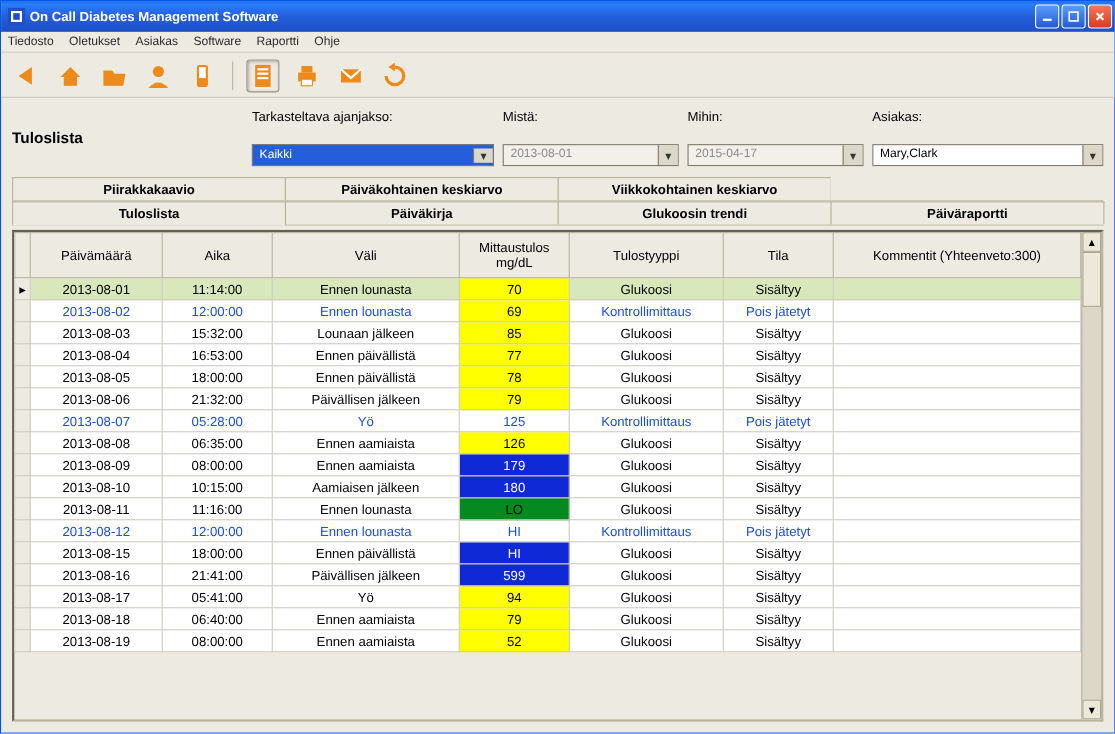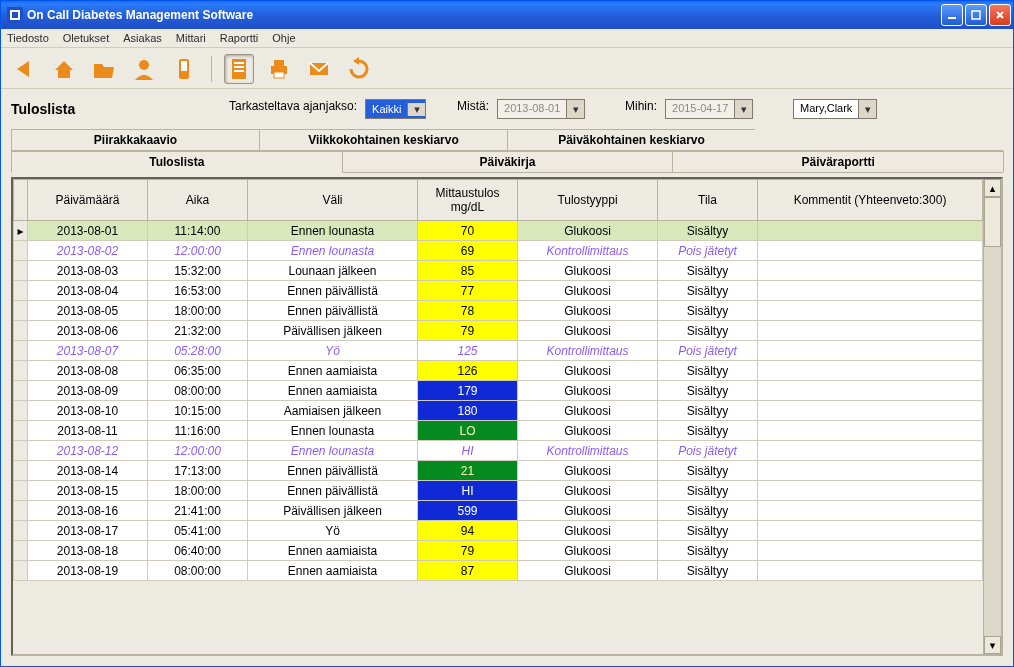--- a/index.html
+++ b/index.html
@@ -12,42 +12,42 @@
   .wctrl { width:22px; height:22px; border:1px solid white; border-radius:3px; background:linear-gradient(to bottom,#5b9cff,#215bd2); display:flex; align-items:center; justify-content:center; color:white; font-weight:bold; }
   .wctrl.close { background:linear-gradient(to bottom,#f5765e,#d63d1e); }
   .menubar { background:#eceae1; padding:3px 6px; display:flex; gap:14px; color:#2b2b2b; border-bottom:1px solid #cfcbbd; }
   .menubar span { cursor:default; }
   .toolbar { background:#eceae1; padding:6px 8px 4px 8px; display:flex; gap:10px; border-bottom:1px solid #cfcbbd; }
   .tbtn { width:30px; height:30px; display:flex; align-items:center; justify-content:center; border-radius:3px; }
   .tbtn.pressed { border:1px solid #9a9582; background:#e0dcc7 inset; box-shadow: inset 1px 1px 3px rgba(0,0,0,.3); }
   .content { flex:1; padding:4px 10px 10px 10px; display:flex; flex-direction:column; overflow:hidden; }
   .header-row { display:flex; align-items:center; gap:8px; padding:6px 0 10px 0; }
   .page-title { font-weight:bold; font-size:14px; width:210px; }
-  .filter-block { display:flex; flex-direction:row; gap:8px; }
+  .filter-block { display:flex; flex-direction:column; gap:18px; }
   .filter-block label { font-size:12px; }
   .combo { display:flex; border:1px solid #7e7a6c; background:white; height:20px; }
   .combo.sel { background:#245edb; color:white;align-items:center; }
   .combo.disabled { background:#f2f0e9; color:#8a8a8a; }
   .combo .txt { flex:1; padding:2px 6px; overflow:hidden; white-space:nowrap; }
   .combo .dd { width:18px; background:#dcd8c9; border-left:1px solid #7e7a6c; display:flex; align-items:center; justify-content:center; color:#333; }
   .tabs-row { display:flex; border-bottom:1px solid #b7b39e; }
   .tab { flex:1; text-align:center; padding:3px 0; background:#eceae1; border:1px solid #b7b39e; border-bottom:none; margin-right:-1px; font-size:12px; cursor:default;font-weight:bold; }
   .tab.selected { position:relative; z-index:1; }
   .tabs-row2 .tab.selected { background:#eceae1; border-bottom:1px solid #eceae1; margin-bottom:-1px; }
   .grid-container { flex:1; display:flex; border:2px inset #b7b39e; margin-top:4px; overflow:hidden; }
   .grid-scroll { flex:1; overflow:hidden; }
   table.grid { border-collapse:collapse; width:100%; table-layout:fixed; background:white; }
   table.grid th { background:#eceae1; border:1px solid #b7b39e; padding:6px 2px; font-weight:normal; font-size:12px; }
   table.grid td { border:1px solid #cfcbbd; padding:2px 2px; text-align:center; height:20px; font-size:12px; }
   .row-hdr { width:14px; background:#eceae1 !important; border-right:1px solid #b7b39e; }
   tr.sel td { background:#d8e8bb; }
   td.bg-yellow { background:#ffff00 !important; }
   td.bg-blue { background:#1029d6 !important; color:white; }
-  td.bg-green { background:#048a1e !important; color:#fef9c3; }
-  tr.ctrl td:not(.row-hdr):not([class*=bg-]) { color:#8b5cf6;font-style:italic; }
+  td.bg-green { background:#048a1e !important; color:#000000; }
+  tr.ctrl td:not(.row-hdr):not([class*=bg-]) { color:#1d4ed8; }
   .vscroll { width:18px; background:#dcd8c9; border-left:1px solid #b7b39e; display:flex; flex-direction:column; }
   .vscroll .vbtn { height:18px; background:#ece8da; border:1px solid #aaa693; display:flex; align-items:center; justify-content:center; }
   .vscroll .track { flex:1; position:relative; }
   .vscroll .thumb { position:absolute; top:0; left:0; right:0; height:50px; background:#ece8da; border:1px solid #aaa693; }
   svg { display:block; }
 </style>
 </head>
 <body>
 
 <div class="window">
@@ -78,21 +78,21 @@
             <line x1="8" y1="2" x2="2" y2="8" stroke="white" stroke-width="2"></line>
           </svg>
         </div>
     </div>
   </div>
 
   <div class="menubar" id="menubar">
       <span>Tiedosto</span>
       <span>Oletukset</span>
       <span>Asiakas</span>
-      <span>Mittari</span>
+      <span>Software</span>
       <span>Raportti</span>
       <span>Ohje</span>
     </div>
 
   <div class="toolbar" id="toolbar">
       <div class="tbtn">
         <svg width="26" height="26">
           <path d="M18 5 L6 13 L18 21 Z" fill="#ec8a1a"></path>
         </svg>
       </div>
@@ -171,36 +171,38 @@
 
       <div class="filter-block" style="width:160px;">
         <label>Mihin:</label>
         <div class="combo disabled">
           <span class="txt">2015-04-17</span>
           <span class="dd">▾</span>
         </div>
       </div>
 
       <div class="filter-block" style="flex:1;">
+        <label>Asiakas:</label>
         <div class="combo">
           <span class="txt">Mary,Clark</span>
           <span class="dd">▾</span>
         </div>
       </div>
     </div>
 
     <div class="tabs-row" id="tabs-top">
         <div class="tab">Piirakkakaavio</div>
+        <div class="tab">Päiväkohtainen keskiarvo</div>
         <div class="tab">Viikkokohtainen keskiarvo</div>
-        <div class="tab">Päiväkohtainen keskiarvo</div>
         <div class="tab" style="border-color: transparent;"></div>
       </div>
     <div class="tabs-row tabs-row2" id="tabs-bottom">
         <div class="tab selected">Tuloslista</div>
         <div class="tab">Päiväkirja</div>
+        <div class="tab">Glukoosin trendi</div>
         <div class="tab">Päiväraportti</div>
       </div>
 
     <div class="grid-container">
       <div class="grid-scroll">
         <table class="grid" id="grid">
           <colgroup>
             <col style="width:14px">
               <col style="width:120px">
               <col style="width:100px">
@@ -338,30 +340,20 @@
                 <td>2013-08-12</td>
                 <td>12:00:00</td>
                 <td>Ennen lounasta</td>
                 <td>HI</td>
                 <td>Kontrollimittaus</td>
                 <td>Pois jätetyt</td>
                 <td></td>
               </tr>
               <tr>
                 <td class="row-hdr"></td>
-                <td>2013-08-14</td>
-                <td>17:13:00</td>
-                <td>Ennen päivällistä</td>
-                <td class="bg-green">21</td>
-                <td>Glukoosi</td>
-                <td>Sisältyy</td>
-                <td></td>
-              </tr>
-              <tr>
-                <td class="row-hdr"></td>
                 <td>2013-08-15</td>
                 <td>18:00:00</td>
                 <td>Ennen päivällistä</td>
                 <td class="bg-blue">HI</td>
                 <td>Glukoosi</td>
                 <td>Sisältyy</td>
                 <td></td>
               </tr>
               <tr>
                 <td class="row-hdr"></td>
@@ -391,21 +383,21 @@
                 <td class="bg-yellow">79</td>
                 <td>Glukoosi</td>
                 <td>Sisältyy</td>
                 <td></td>
               </tr>
               <tr>
                 <td class="row-hdr"></td>
                 <td>2013-08-19</td>
                 <td>08:00:00</td>
                 <td>Ennen aamiaista</td>
-                <td class="bg-yellow">87</td>
+                <td class="bg-yellow">52</td>
                 <td>Glukoosi</td>
                 <td>Sisältyy</td>
                 <td></td>
               </tr>
             </tbody>
         </table>
       </div>
       <div class="vscroll">
         <div class="vbtn">▴</div>
         <div class="track">

